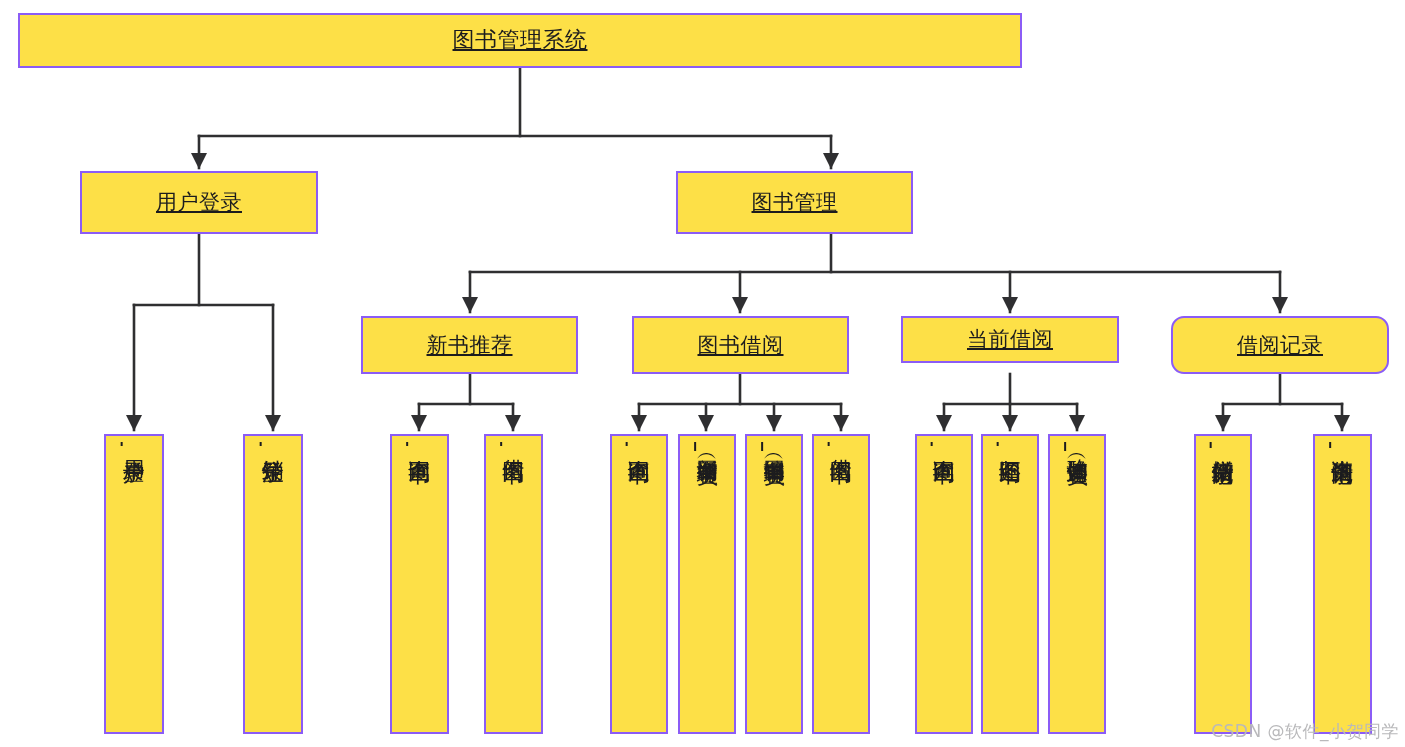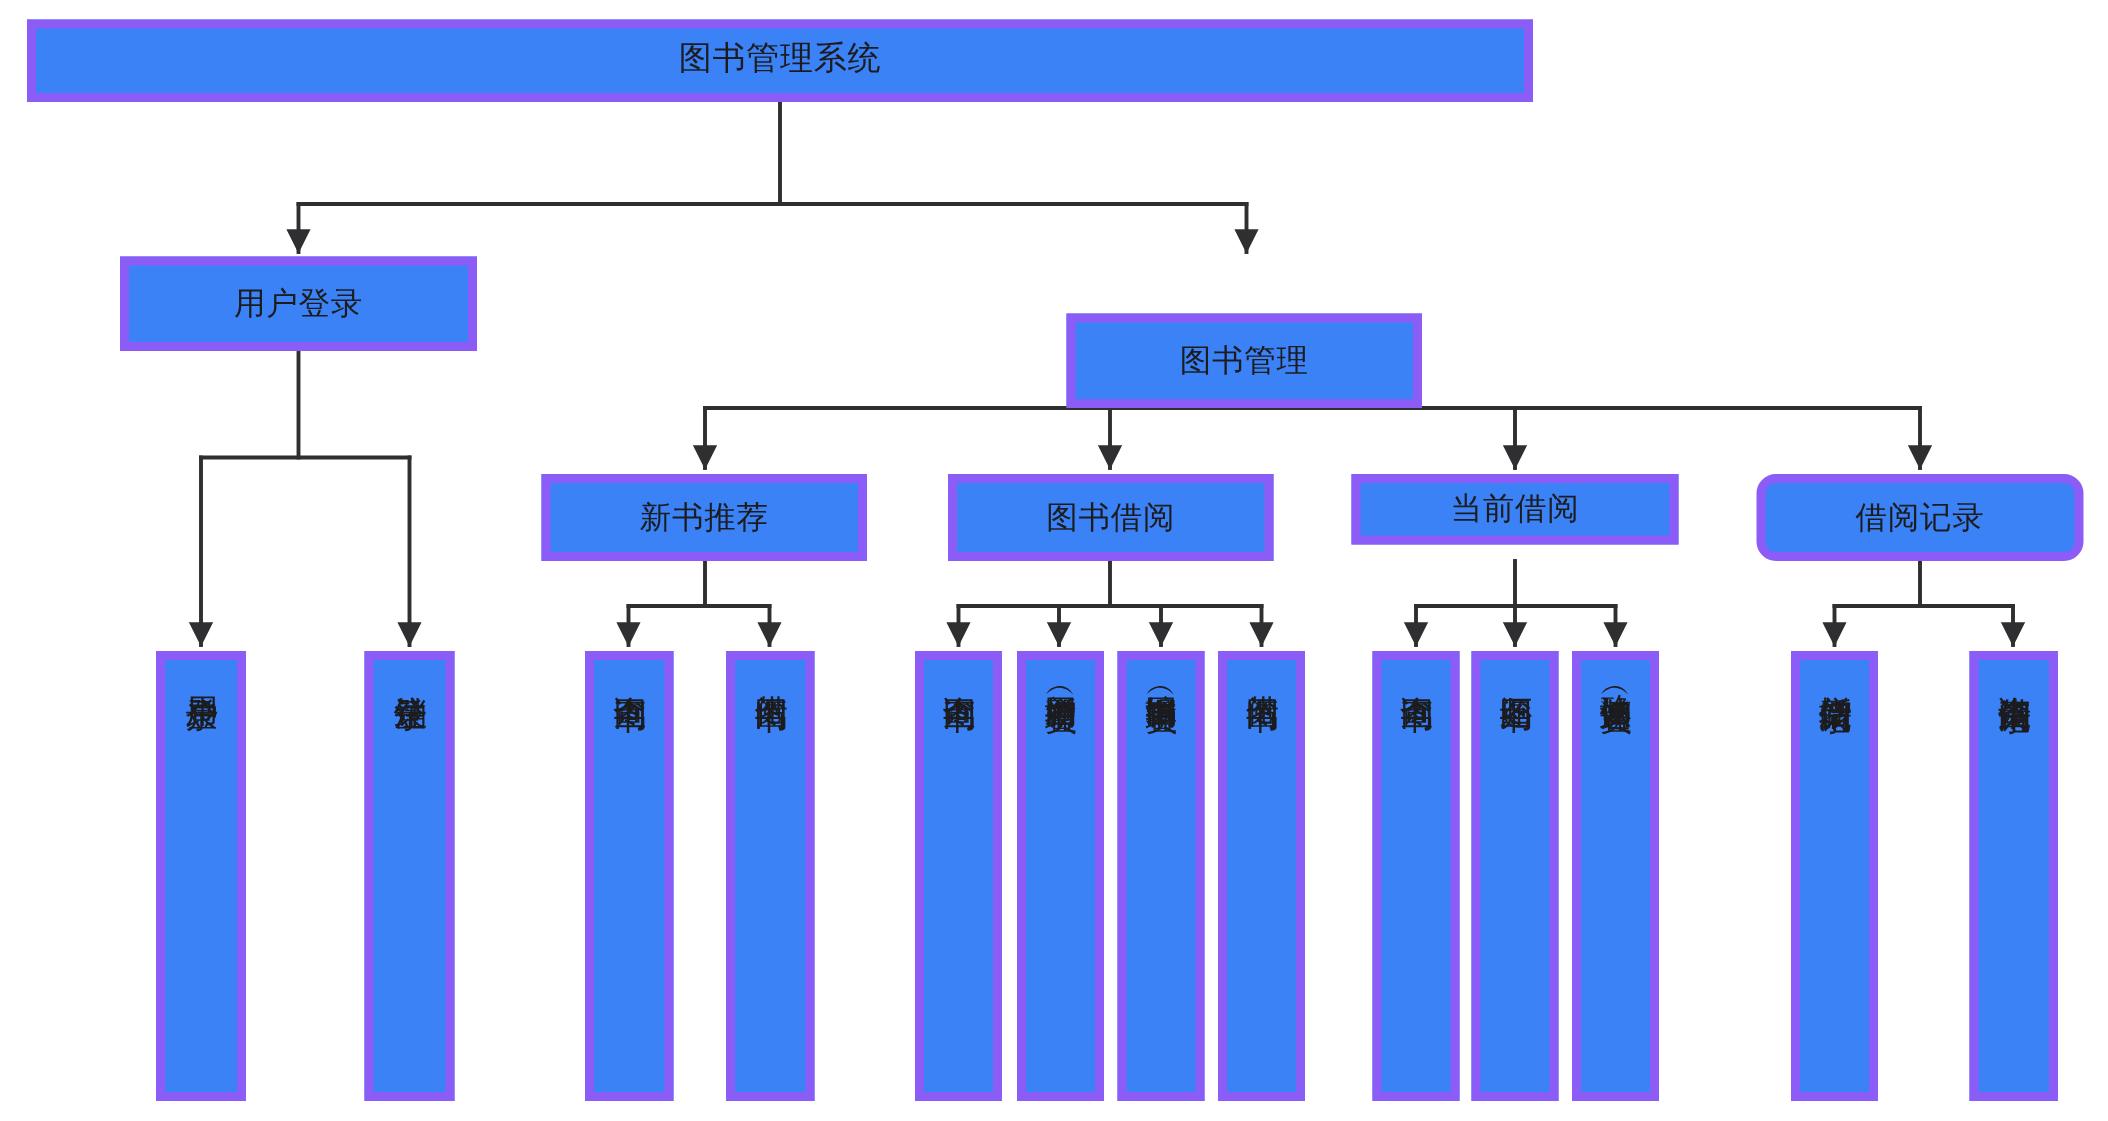--- a/index.html
+++ b/index.html
@@ -22,27 +22,28 @@
     position: absolute;
     left: 0;
     top: 0;
     width: 1405px;
     height: 747px;
     pointer-events: none;
   }
   .node {
     position: absolute;
     box-sizing: border-box;
-    background: #3b82f6;
-    border: 6px solid #8b5cf6;
+    background: #fde047;
+    border: 2px solid #8b5cf6;
     display: flex;
     align-items: center;
     justify-content: center;
     color: #1c1c1e;
     z-index: 2;
+    text-decoration: underline;
   }
   .node .label {
     display: block;
     text-align: center;
     line-height: 1.28;
     letter-spacing: 0.5px;
   }
   
   .node.horiz .label {
     font-size: 21px;
@@ -138,21 +139,21 @@
     </g>
   </svg>
 
   <div class="node horiz root" style="left:18px; top:13px; width:1004px; height:55px;">
     <span class="label">图书管理系统</span>
   </div>
 
   <div class="node horiz" style="left:80px; top:171px; width:238px; height:63px;">
     <span class="label">用户登录</span>
   </div>
-  <div class="node horiz" style="left:711px; top:171px; width:237px; height:63px;margin-top:38px;">
+  <div class="node horiz" style="left:676px; top:171px; width:237px; height:63px;">
     <span class="label">图书管理</span>
   </div>
 
   <div class="node horiz" style="left:632px; top:316px; width:217px; height:58px;">
     <span class="label">图书借阅</span>
   </div>
   <div class="node horiz" style="left:361px; top:316px; width:217px; height:58px;">
     <span class="label">新书推荐</span>
   </div>
   <div class="node horiz" style="left:901px; top:316px; width:218px; height:47px;">
@@ -199,14 +200,15 @@
     <span class="label">确认归还（管理员）</span>
   </div>
 
   <div class="node vert" style="left:1194px; top:434px; width:58px; height:300px;">
     <span class="label">新增借阅记录</span>
   </div>
   <div class="node vert" style="left:1313px; top:434px; width:59px; height:300px;">
     <span class="label">查询借阅记录</span>
   </div>
 
+  <div class="watermark">CSDN @软件_小贺同学</div>
 
 </div>
 
 </body></html>

